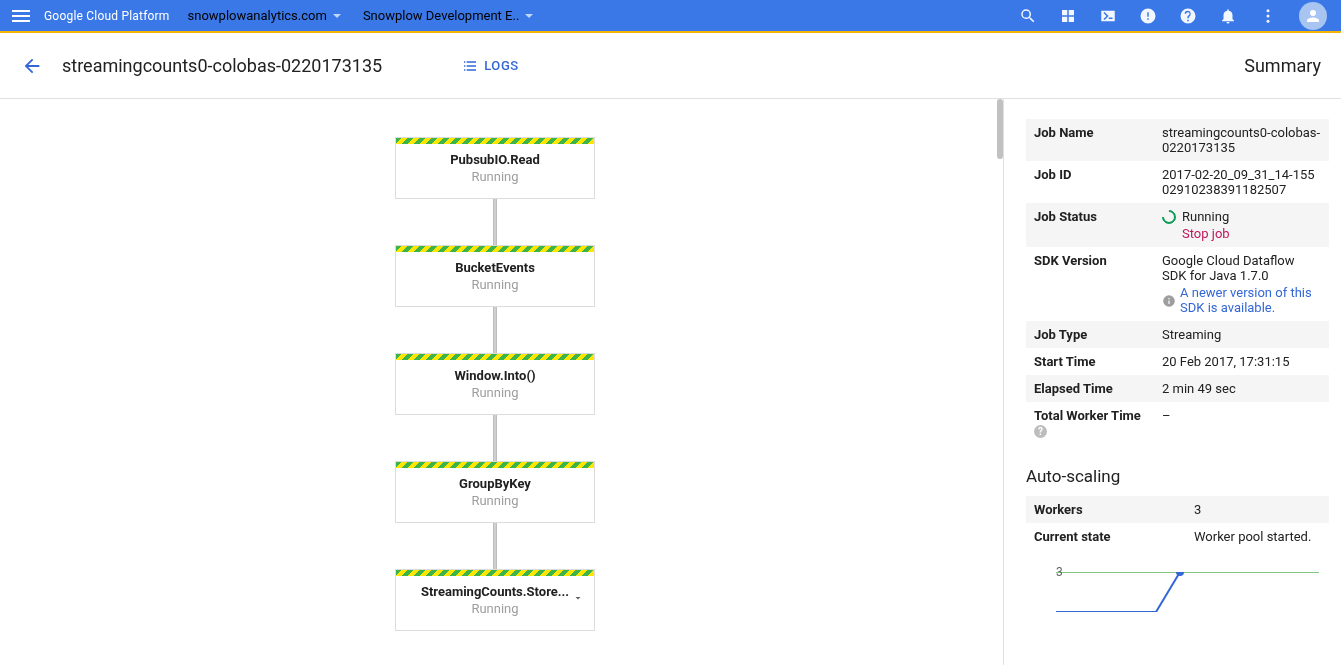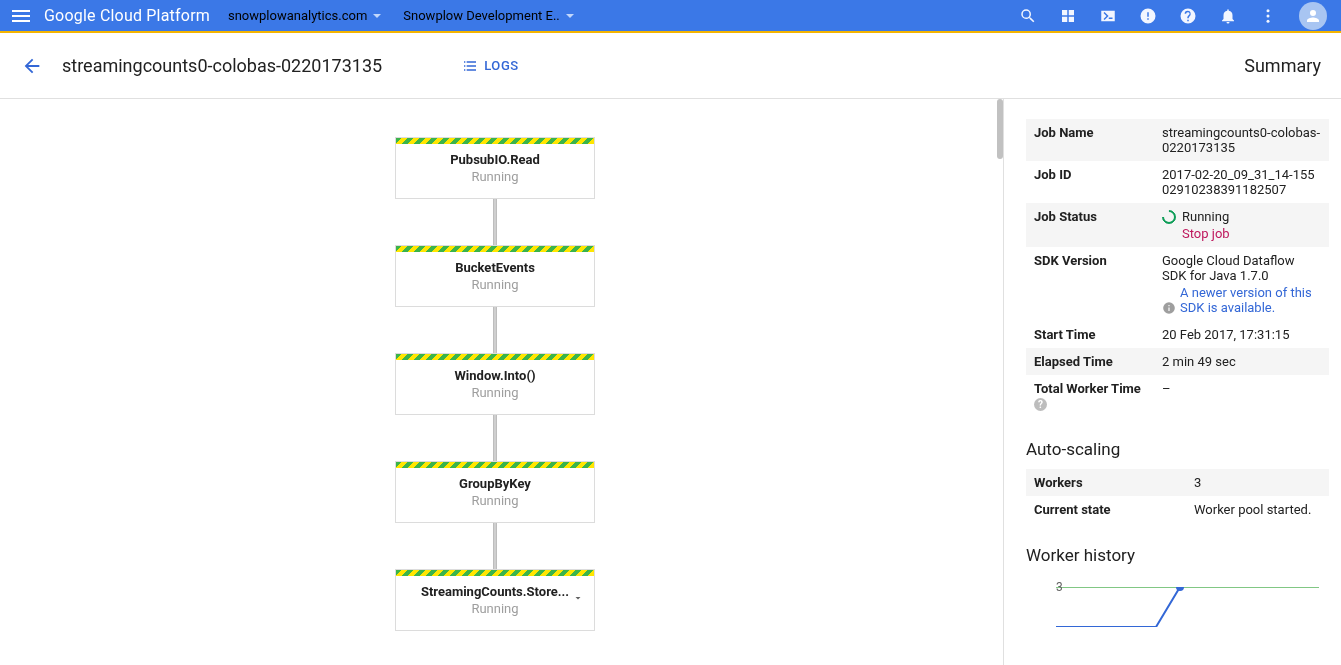--- a/index.html
+++ b/index.html
@@ -23,21 +23,21 @@
     align-items: center;
     padding: 0 8px;
   }
   .hamburger {
     width: 20px; height: 20px;
     display: flex; flex-direction: column; justify-content: center; gap: 3px;
     margin: 0 12px 0 4px;
     cursor: pointer;
   }
   .hamburger span { display: block; height: 2px; background: #fff; width: 18px; }
-  .gcp-logo { font-family: "Product Sans", Roboto, sans-serif; font-size: 16px; font-weight: 400; letter-spacing: .2px; margin-right: 18px; white-space: nowrap;}
+  .gcp-logo { font-family: "Product Sans", Roboto, sans-serif; font-size: 12px; font-weight: 400; letter-spacing: .2px; margin-right: 18px; white-space: nowrap;}
   .topbar-sel {
     color: #000000;
     font-size: 13px;
     display: flex; align-items: center; gap: 6px;
     cursor: pointer;
     margin-right: 22px;
   }
   .caret-down {
     width: 0; height: 0;
     border-left: 4px solid transparent;
@@ -108,21 +108,21 @@
   
   .side { flex:1; overflow-y:auto; padding: 20px 12px 0 22px; position:relative;}
   .info-table { width:100%; font-size:13px; border-collapse:collapse;}
   .info-table tr.zebra td { background:#f5f5f5;}
   .info-table td { padding:6px 8px; vertical-align:top; color:#212121;}
   .info-table td:first-child { width:128px; font-weight:700; color:#212121;}
   .status-cell { display:flex; flex-direction:column; gap:2px;}
   .status-running { display:flex; align-items:center; gap:6px;}
   .status-icon { width:14px; height:14px; border:2px solid #0f9d58; border-left-color:transparent; border-radius:50%; transform:rotate(45deg);}
   .stop-link { color:#be185d; cursor:pointer; margin-left:20px;}
-  .sdk-link { color:#3367d6; cursor:pointer; display:flex; align-items:flex-end; gap:4px; margin-top:2px;}
+  .sdk-link { color:#3367d6; cursor:pointer; display:flex; align-items:center; gap:4px; margin-top:2px;}
   .sdk-link svg{ fill:#9e9e9e; width:14px; height:14px; flex-shrink:0; margin-top:1px;}
   .help-q { width:13px; height:13px; border-radius:50%; background:#bdbdbd; color:#fff; font-size:10px; display:inline-flex; align-items:center; justify-content:center; margin-top:2px;}
 
   .section-title { font-size:17px; margin:22px 0 10px 0; color:#212121;}
   .worker-chart { margin-top:12px; position:relative; height:60px;}
   .worker-chart .baseline { position:absolute; left:30px; right:10px; top:10px; height:1px; background:#81c784;}
   .worker-chart .ytick { position:absolute; left:30px; top:3px; font-size:12px; color:#616161;}
   .worker-chart .linepath { position:absolute; left:30px; right:10px; top:10px; height:40px;}
 </style>
 </head>
@@ -277,20 +277,24 @@
         <td>
           <div>Google Cloud Dataflow SDK for Java 1.7.0</div>
           <div class="sdk-link">
             <svg viewBox="0 0 24 24">
                   <path d="M12 2a10 10 0 100 20 10 10 0 000-20zm1 15h-2v-6h2v6zm0-8h-2V7h2v2z"></path>
                 </svg>
             <span>A newer version of this SDK is available.</span>
           </div>
         </td>
       </tr>
+      <tr class="zebra">
+        <td>Job Type</td>
+        <td>Streaming</td>
+      </tr>
       <tr>
         <td>Start Time</td>
         <td>20 Feb 2017, 17:31:15</td>
       </tr>
       <tr class="zebra">
         <td>Elapsed Time</td>
         <td>2 min 49 sec</td>
       </tr>
       <tr>
         <td>
@@ -309,21 +313,20 @@
         <td style="width:160px;">Workers</td>
         <td>3</td>
       </tr>
       <tr>
         <td>Current state</td>
         <td>Worker pool started.</td>
       </tr>
     </tbody>
       </table>
 
-    <div class="section-title">Worker history</div>
     <div class="worker-chart">
       <div class="baseline"></div>
       <div class="ytick">3</div>
       <svg class="linepath" viewBox="0 0 260 40" preserveAspectRatio="none">
         <polyline points="0,40 100,40 124,0" fill="none" stroke="#3367d6" stroke-width="2"></polyline>
         <circle cx="124" cy="0" r="4" fill="#3367d6"></circle>
       </svg>
     </div>
   </div>
 </div>

